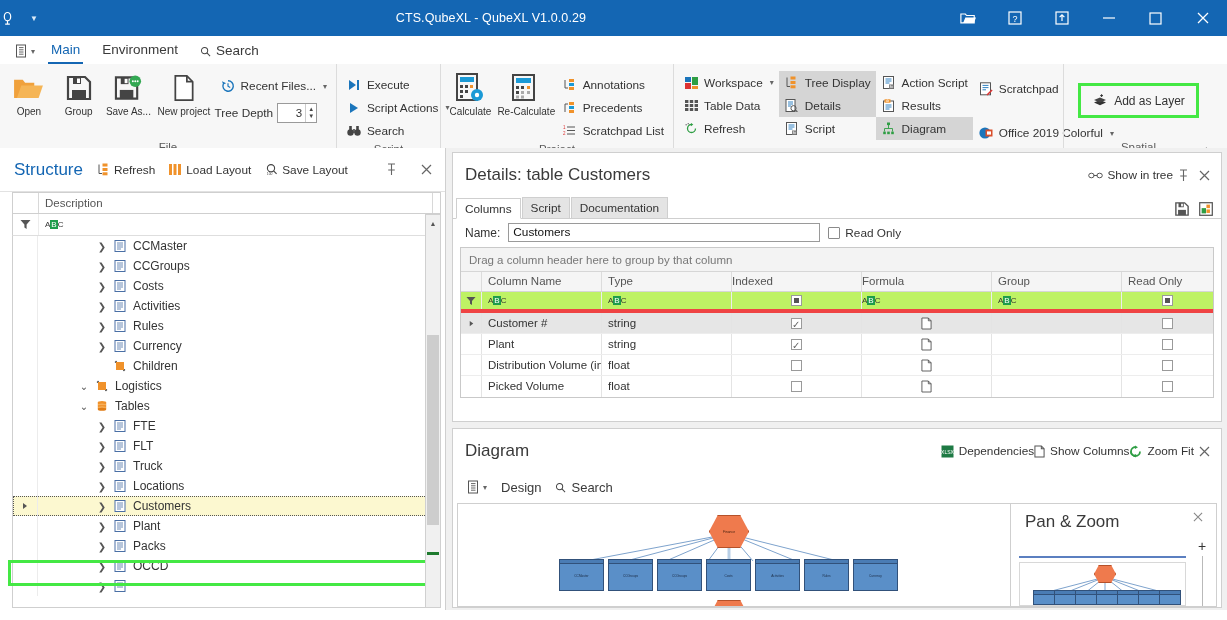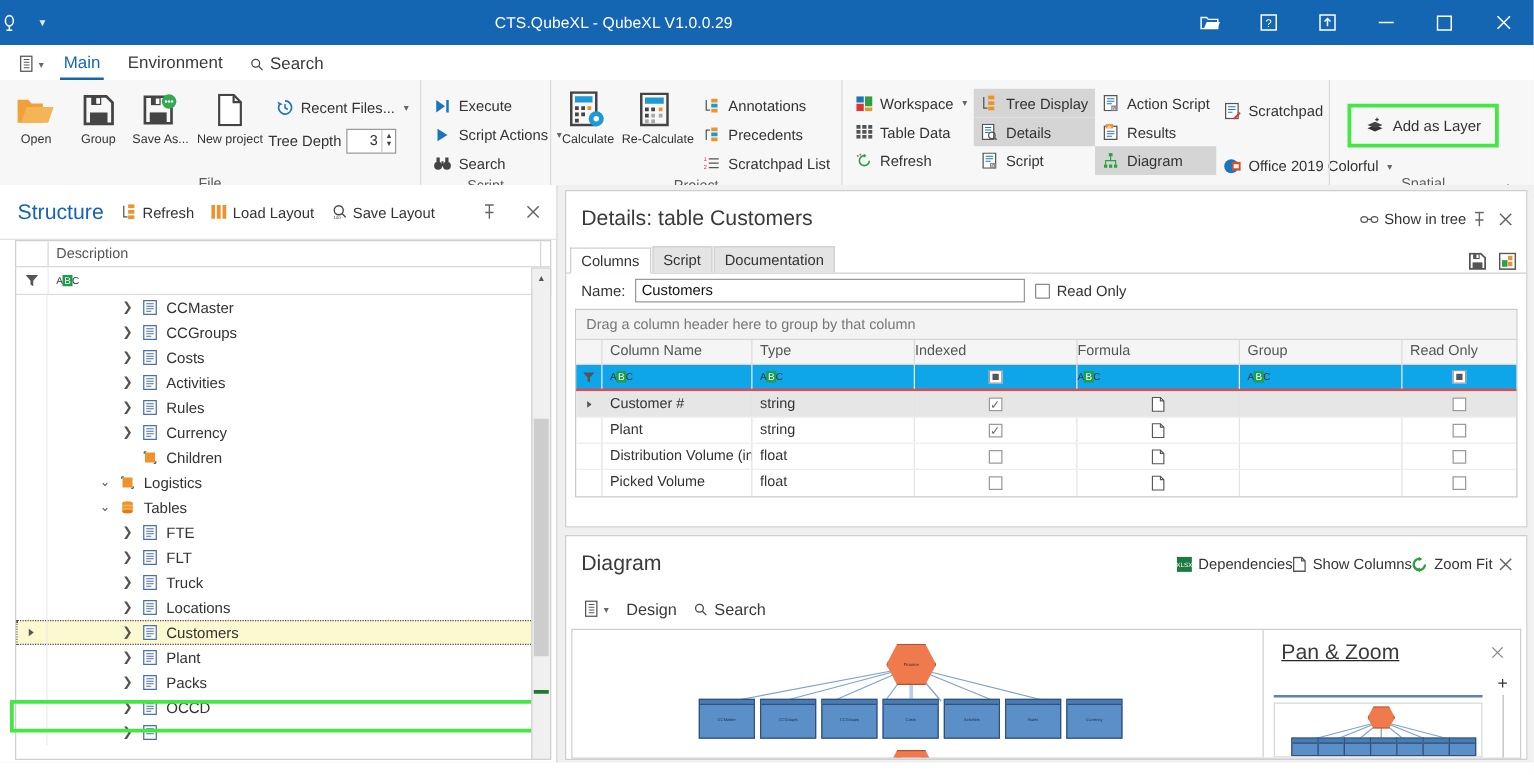--- a/index.html
+++ b/index.html
@@ -181,21 +181,21 @@
   .cb { width:12px; height:12px; border:1px solid #8a8a8a; background:#fff; display:inline-block;
        position:relative; border-radius:1px; }
 
   .dgrid { margin:0 7px; border:1px solid #c9c9c9; background:#fff; }
   .dgrid-groupbar {
     height:24px; background:#f3f3f3; border-bottom:1px solid #d6d6d6;
     display:flex; align-items:center; padding-left:8px; font-size:11.5px; color:#777;
   }
   .dg-hdr { display:flex; height:20px; background:#f5f5f5; border-bottom:1px solid #d6d6d6; }
   .dg-hdr div { font-size:11.5px; color:#555; padding-left:6px; line-height:19px; border-right:1px solid #dcdcdc; }
-  .dg-filter { display:flex; height:21px; background:#0ea5e9; border-bottom:2px solid #ef4444; }
+  .dg-filter { display:flex; height:21px; background:#bef264; border-bottom:4px solid #ef4444; }
   .dg-filter div { border-right:1px solid #ececec; display:flex; align-items:center; padding-left:6px; }
   .dg-row { display:flex; height:21px; border-bottom:1px solid #ededed; }
   .dg-row.alt { background:#e6e6e6; }
   .dg-row div { font-size:11.5px; color:#333; padding-left:6px; line-height:20px; border-right:1px solid #e4e4e4; }
   .c-handle { width:21px; flex:0 0 21px; padding-left:0 !important; display:flex; align-items:center; justify-content:center; }
   .c-name { width:120px; flex:0 0 120px; overflow:hidden; white-space:nowrap; }
   .c-type { width:130px; flex:0 0 130px; }
   .c-idx  { width:130px; flex:0 0 130px; display:flex; align-items:center; justify-content:center; padding-left:0 !important; }
   .c-form { width:130px; flex:0 0 130px; display:flex; align-items:center; justify-content:center; padding-left:0 !important; }
   .c-grp  { width:130px; flex:0 0 130px; }
@@ -218,21 +218,21 @@
   .dia-tab { font-size:13px; color:#3a3a3a; display:flex; align-items:center; gap:5px; }
   .dia-canvas {
     position:absolute; left:4px; top:74px; right:4px; bottom:0;
     border:1px solid #cfcfcf; background:#fff; overflow:hidden;
   }
   .dia-main { position:absolute; left:0; top:0; right:208px; bottom:0; overflow:hidden; }
   .panzoom {
     position:absolute; right:0; top:0; width:206px; bottom:0;
     border-left:1px solid #cfcfcf; background:#fff;
   }
-  .pz-head { display:flex; align-items:center; padding:8px 8px 0 14px;text-decoration:underline; }
+  .pz-head { display:flex; align-items:flex-start; padding:8px 8px 0 14px; }
   .pz-title { font-size:17px; color:#3a3a3a; flex:1; }
   .pz-zoom { position:absolute; right:6px; top:36px; width:16px; text-align:center; }
   .pz-plus { font-size:14px; color:#333; line-height:12px; }
   .pz-track { width:1px; height:64px; background:#b9b9b9; margin:4px auto 0 auto; }
   .pz-rule { position:absolute; left:8px; right:30px; top:52px; height:2px; background:#5b7fc0; }
   .pz-thumb-canvas { position:absolute; left:8px; right:30px; top:58px; bottom:0; border:1px solid #d8d8d8; overflow:hidden; background:#fff; }
 
   
   .nd-box { position:absolute; background:#5a8fc8; border:1px solid #31517a; }
   .nd-box .cap { position:absolute; left:0; right:0; top:0; height:4px; background:#4a7cb4; border-bottom:1px solid #31517a; }

